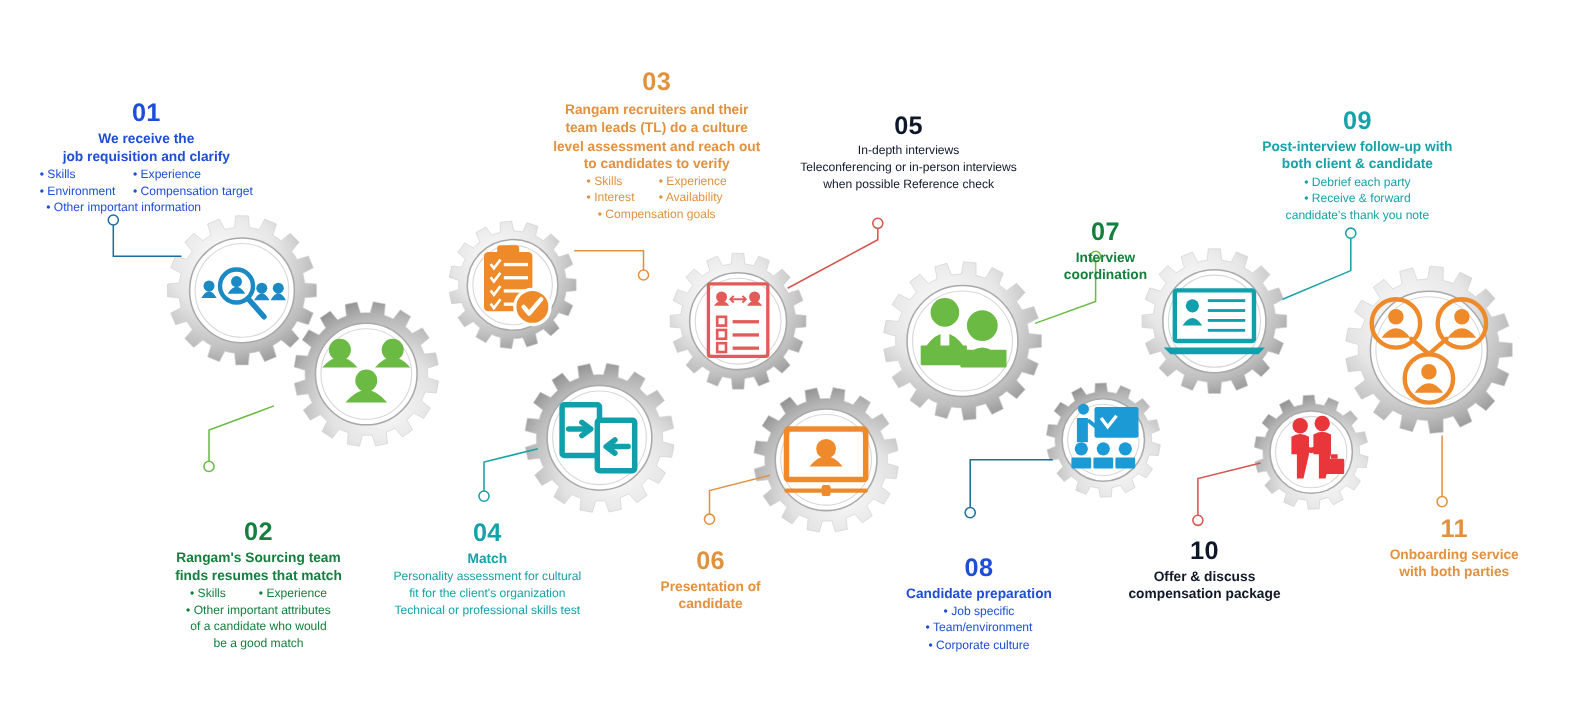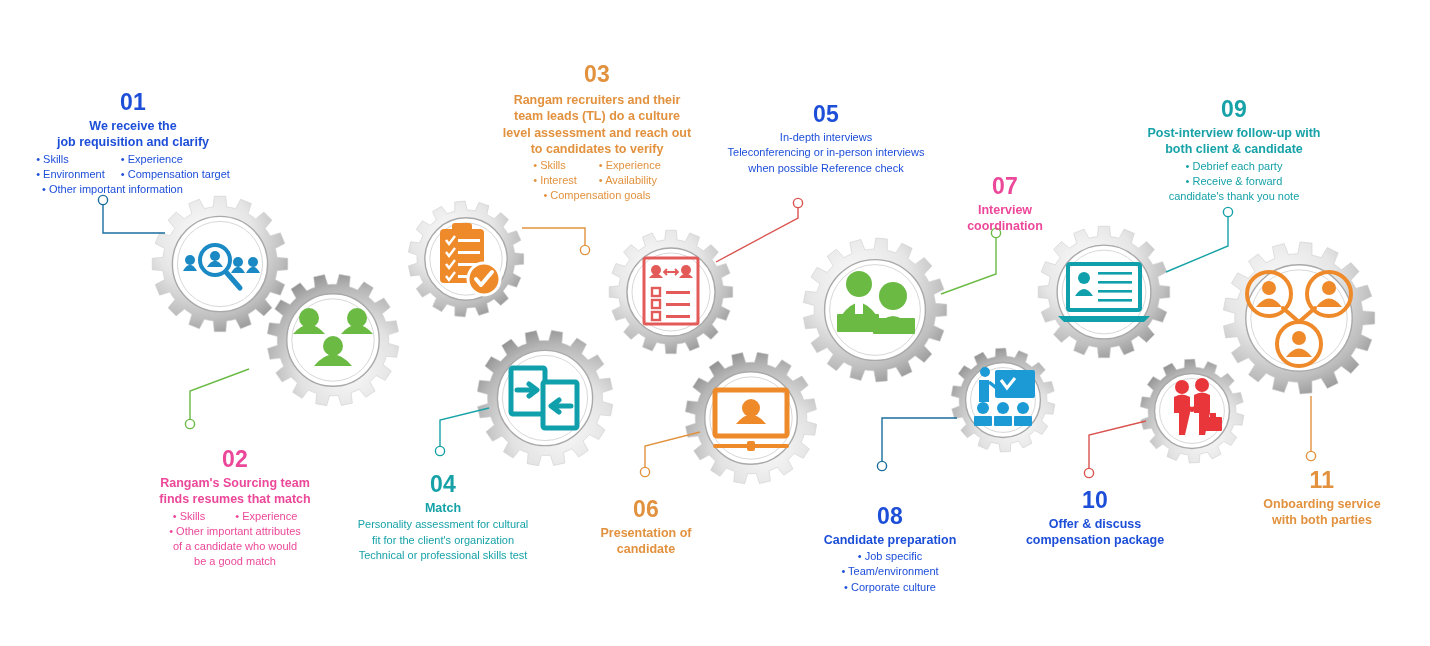--- a/index.html
+++ b/index.html
@@ -20,23 +20,23 @@
   
   .blk{position:absolute;text-align:center;line-height:1.22;}
   .num{font-size:23px;font-weight:bold;letter-spacing:.3px;margin-bottom:2px;}
   .ttl{font-size:12.5px;font-weight:bold;line-height:1.3;}
   .bul{font-size:11px;line-height:1.38;font-weight:normal;}
   .bul .row{white-space:nowrap;}
   .sub{font-size:11px;line-height:1.4;}
   .twocol{display:flex;justify-content:center;gap:16px;}
   .twocol > div{text-align:left;}
   .c-blue{color:#1d4ed8;}
-  .c-green{color:#ec4899;}
+  .c-green{color:#15803d;margin-top:24px;}
   .c-orange{color:#e2923f;}
-  .c-red{color:#1d4ed8;}
+  .c-red{color:#0f172a;}
   .c-teal{color:#17a2a8;}
   .tight{margin-top:1px;}
 </style>
 </head>
 <body>
 
 <div id="stage">
 
   <svg id="gearsvg" viewBox="0 0 1430 646">
     <defs>

